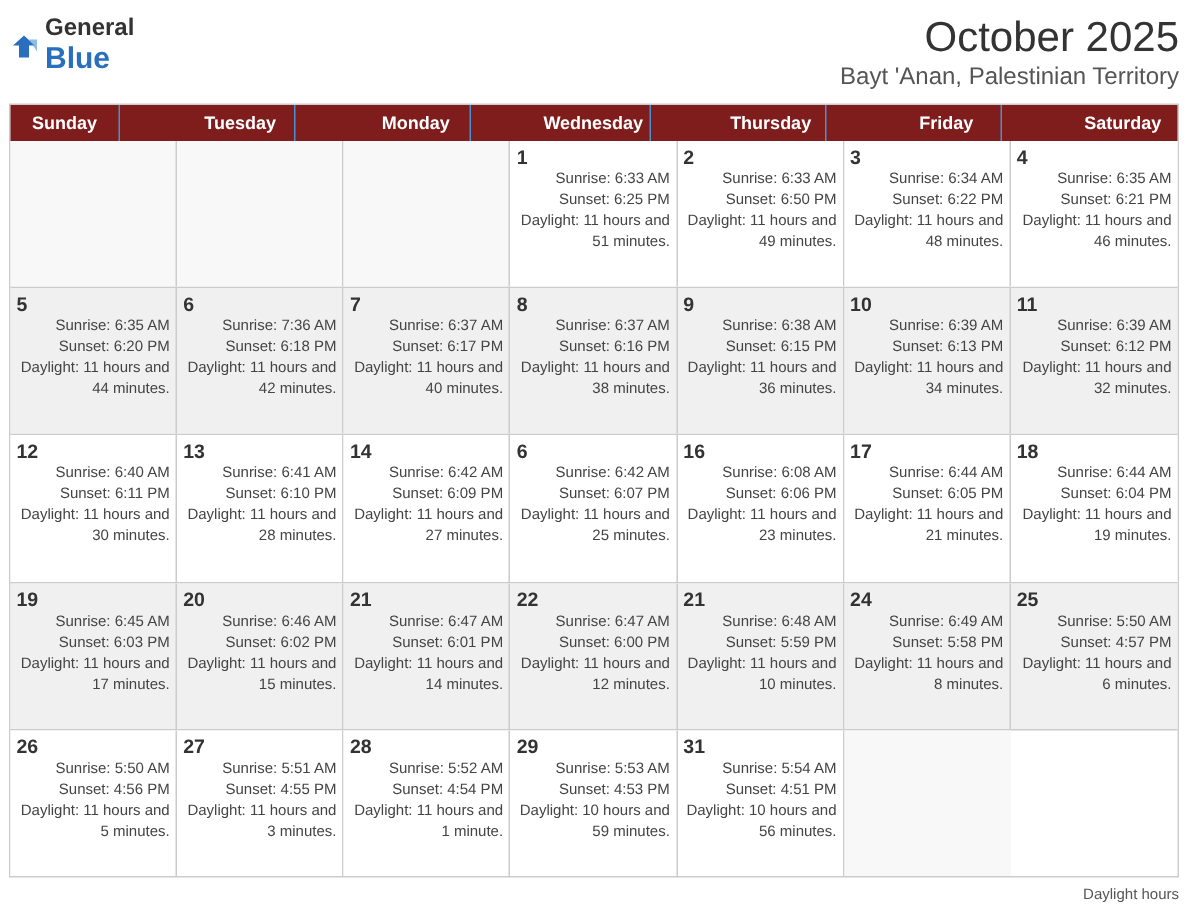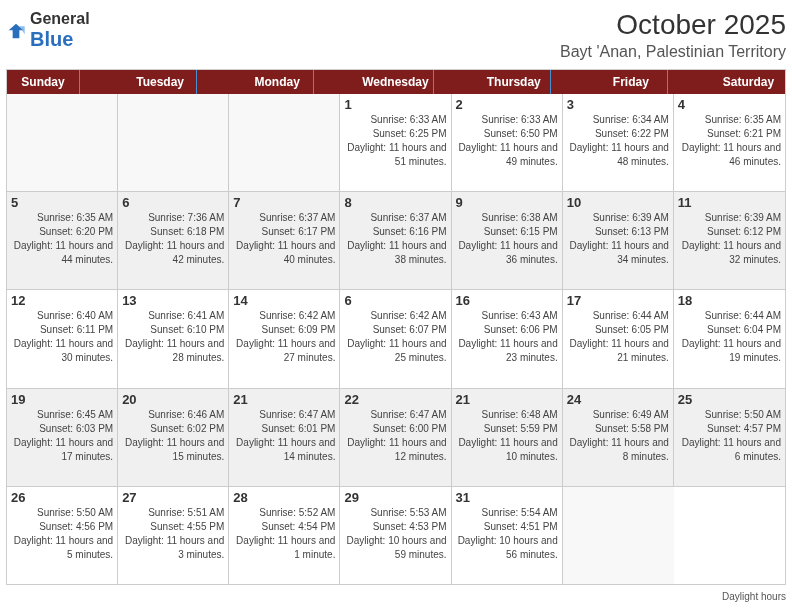--- a/index.html
+++ b/index.html
@@ -260,21 +260,21 @@
           </div>
           <div class="cal-cell">
             <div class="day-number">6</div>
             <div class="day-info">Sunrise: 6:42 AM
 Sunset: 6:07 PM
 Daylight: 11 hours
 and 25 minutes.</div>
           </div>
           <div class="cal-cell">
             <div class="day-number">16</div>
-            <div class="day-info">Sunrise: 6:43 AM
+            <div class="day-info">Sunrise: 6:08 AM
 Sunset: 6:06 PM
 Daylight: 11 hours
 and 23 minutes.</div>
           </div>
           <div class="cal-cell">
             <div class="day-number">17</div>
             <div class="day-info">Sunrise: 6:44 AM
 Sunset: 6:05 PM
 Daylight: 11 hours
 and 21 minutes.</div>

